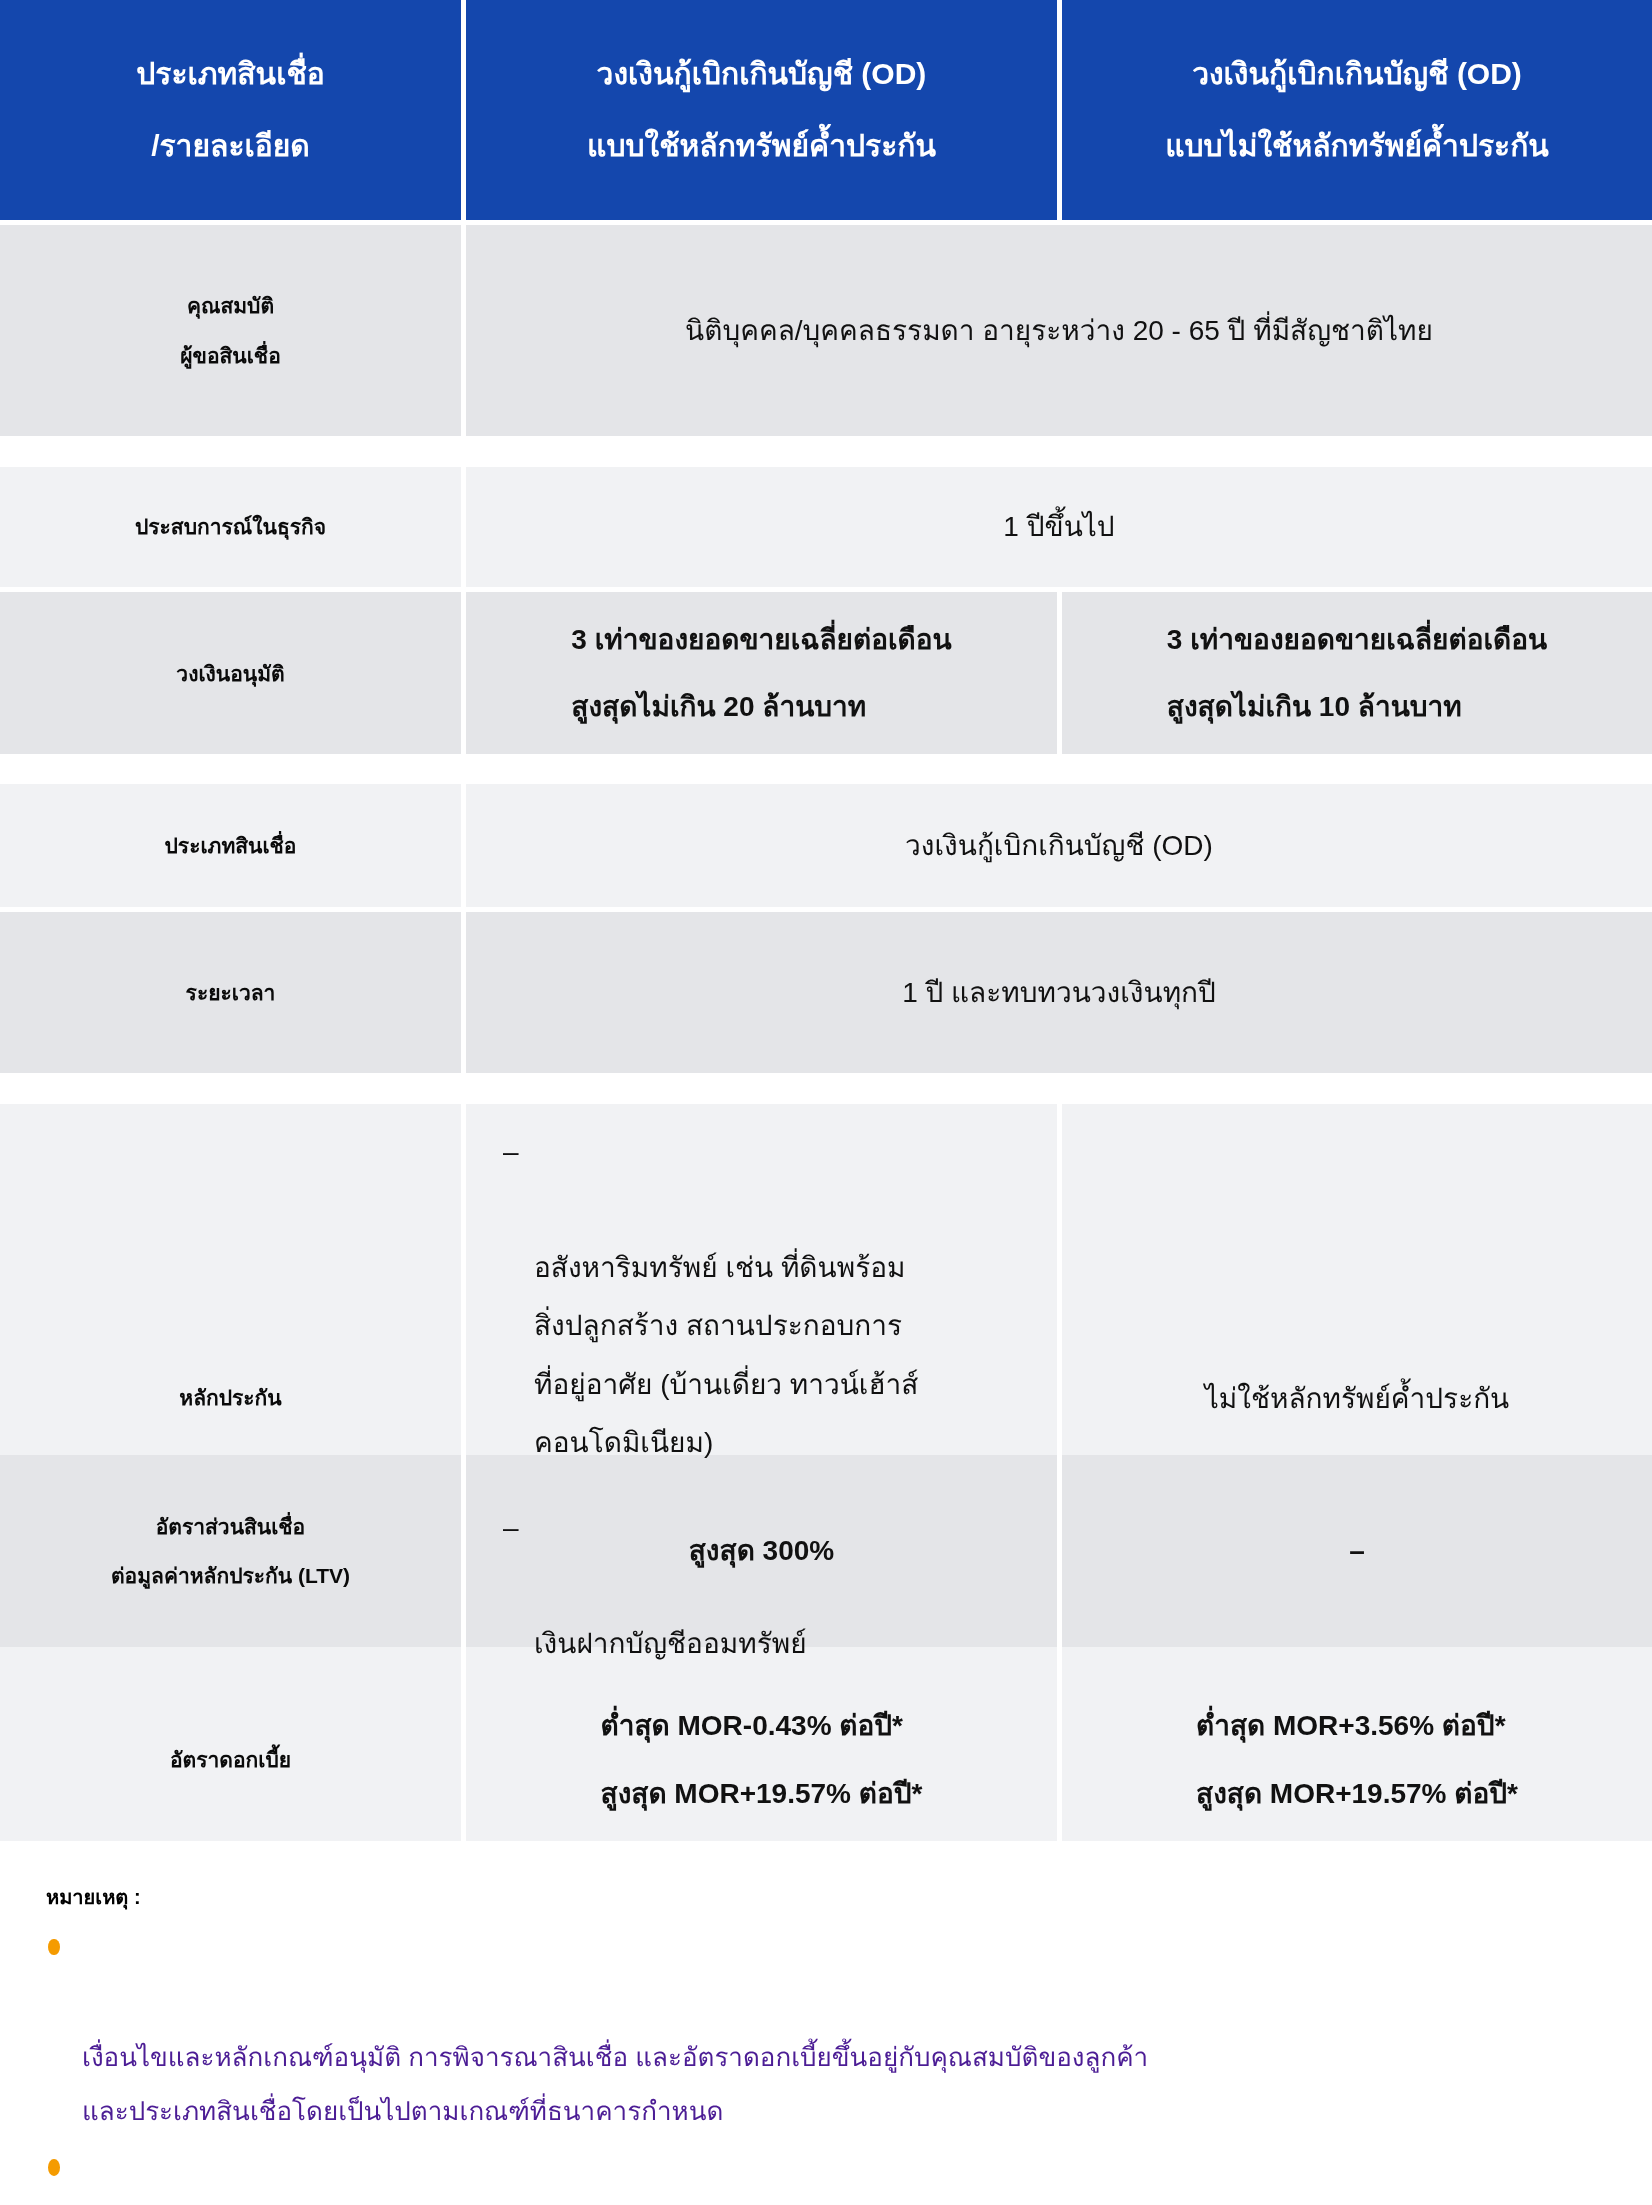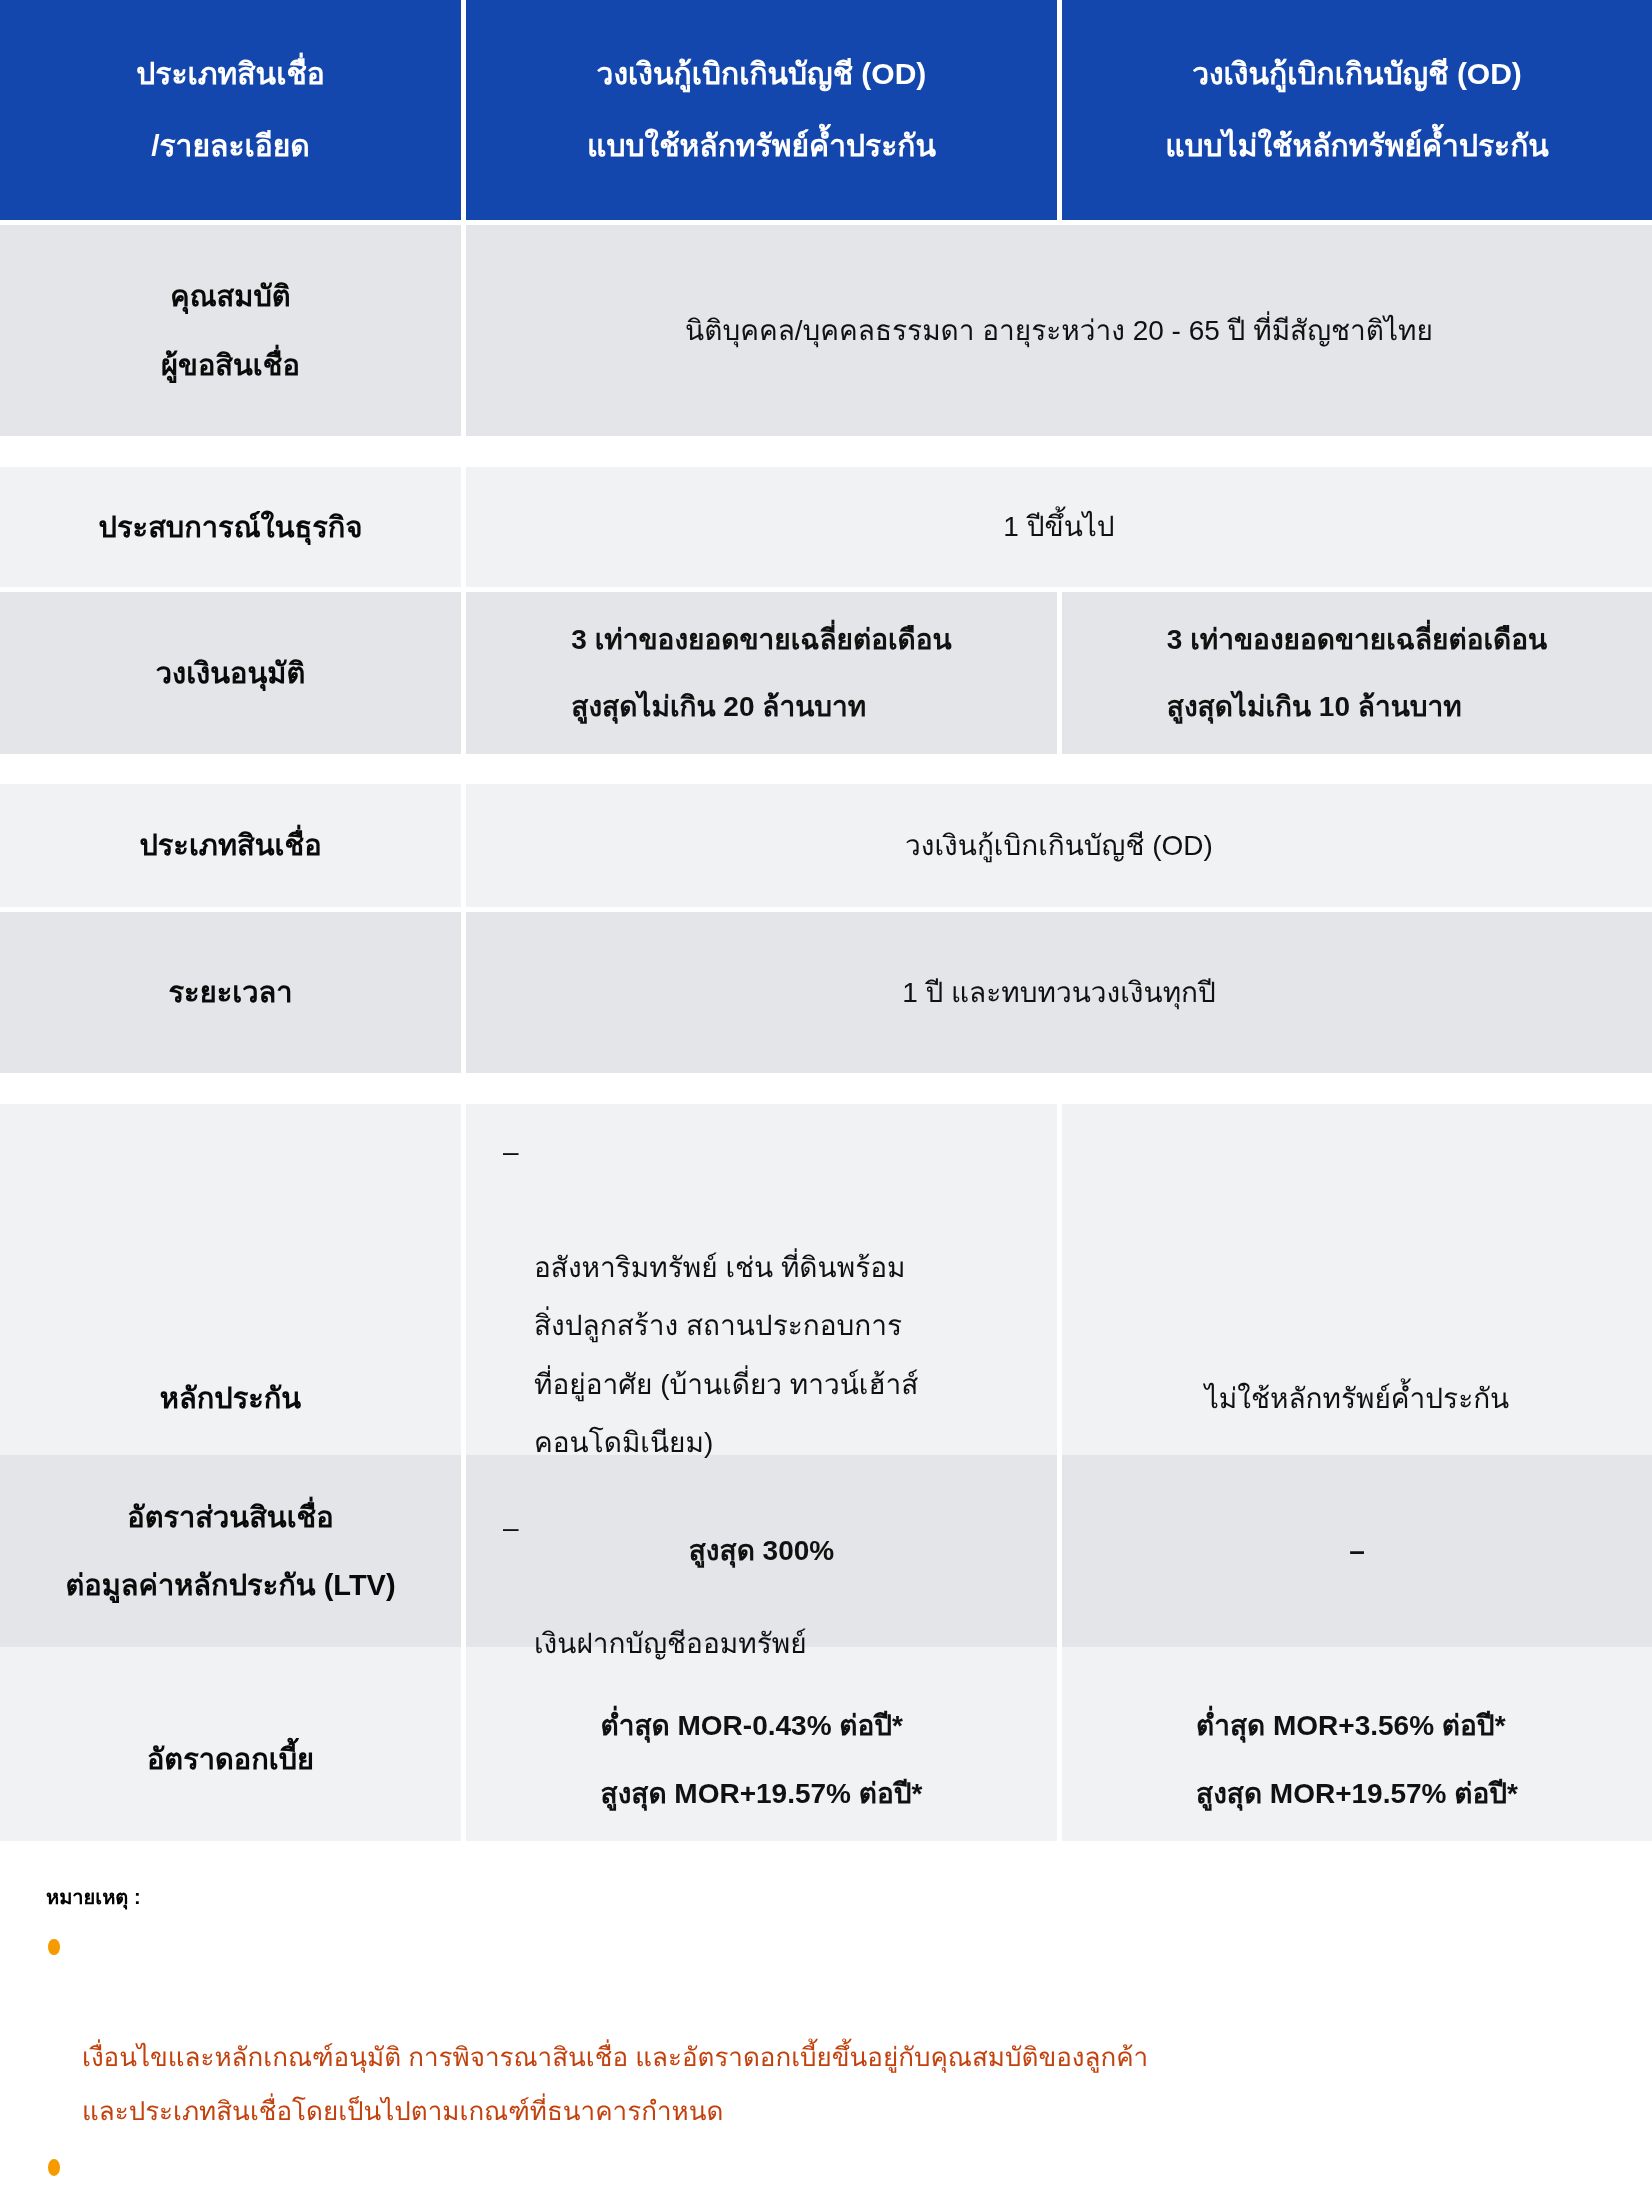--- a/index.html
+++ b/index.html
@@ -23,38 +23,38 @@
   .r-merged{grid-template-columns:461px 1186px;}
   .cell{
     display:flex;align-items:center;justify-content:center;
     text-align:center;white-space:pre-line;
     padding:14px 15px;
   }
   .head{
     background:var(--blue);color:#ffffff;
     font-weight:700;font-size:30px;line-height:2.4;
   }
-  .label{font-weight:700;font-size:29px;line-height:2.35;color:#0a0a0a;}
+  .label{font-weight:700;font-size:21px;line-height:2.35;color:#0a0a0a;}
   .val{font-size:28px;line-height:2.4;color:#111111;}
   .strong{font-weight:700;}
   .shadeA{background:var(--rowDark);}
   .shadeB{background:var(--rowLight);margin-top:26px;}
   .inner{display:inline-block;text-align:left;white-space:pre-line;}
   
   .collateral{
     flex-direction:column;align-items:flex-start;justify-content:center;
     text-align:left;padding:18.6px 18.6px 18.6px 37px;
   }
   .li{position:relative;padding-left:31px;font-size:28px;line-height:2.08;white-space:pre-line;color:#111111;}
   .li + .li{margin-top:27px;}
   .li .dash{position:absolute;left:0;top:0;}
   
   .notes{padding:30px 22px 0 46px;font-size:26px;line-height:2.1;}
   .notes-heading{font-weight:700;font-size:20px;color:#000000;}
-  .note{position:relative;padding-left:36px;white-space:pre-line;color:#c2410c;margin-top:2.5px;}
+  .note{position:relative;padding-left:36px;white-space:pre-line;color:#4c1d95;margin-top:2.5px;}
   .note .dot{
     position:absolute;left:1.9px;top:18px;
     width:11.8px;height:16.7px;border-radius:50%;
     background:var(--orange);
   }
 </style>
 </head>
 <body>
 
 <div class="page">

